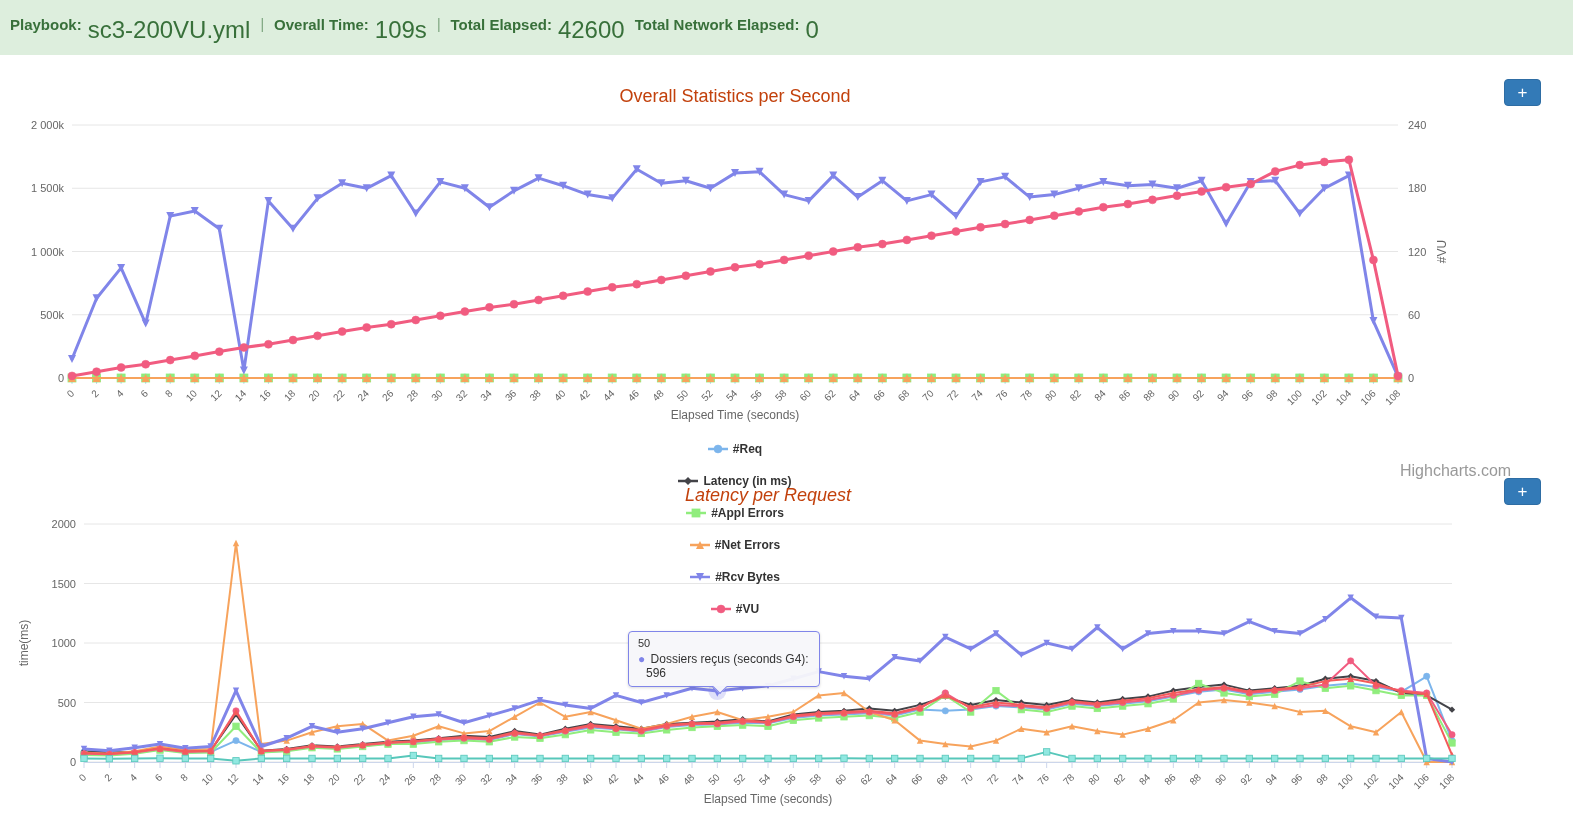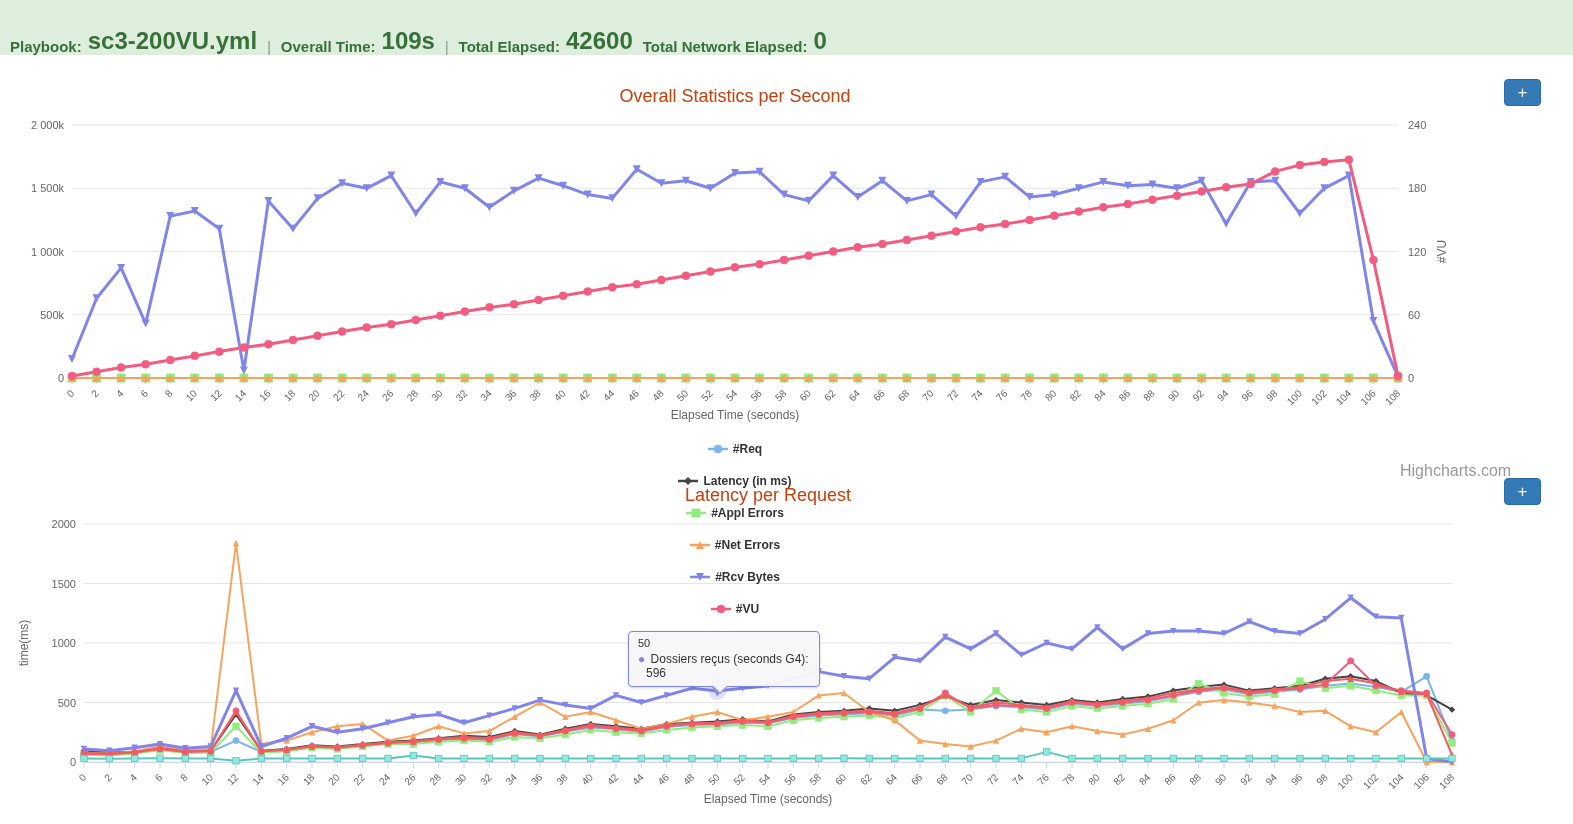--- a/index.html
+++ b/index.html
@@ -3,33 +3,33 @@
 <meta charset="utf-8">
 <style>
   * { box-sizing: border-box; }
   html,body { margin:0; padding:0; }
   body {
     width:1573px; height:824px; position:relative; overflow:hidden;
     background:#ffffff; font-family:"Liberation Sans", sans-serif;
   }
   .header {
     position:absolute; left:0; top:0; width:1573px; height:55px;
-    background:#ddeedd; color:#38703a; display:flex; align-items:flex-end;
+    background:#ddeedd; color:#38703a; display:flex; align-items:flex-start;
     padding:0 0 0 10px; white-space:nowrap; z-index:5;
   }
   .header { padding-top:16px; }
   .hlabel { font-size:15px; font-weight:bold; }
-  .hvalue { font-size:24px; font-weight:bold; margin-left:6px; }
+  .hvalue { font-size:24px; font-weight:normal; margin-left:6px; }
   .hsep { font-size:14px; color:#7ba37d; margin:0 10px; }
   .hgap { width:10px; display:inline-block; }
   .chart-title {
     position:absolute; text-align:center; font-size:18px; color:#c2410c; z-index:2;
   }
   #title1 { top:86px; left:0; width:1470px; }
-  #title2 { top:485px; left:0; width:1536px; }
+  #title2 { top:485px; left:0; width:1536px;font-style:italic; }
   .chart-svg { position:absolute; left:0; }
   #svg1 { top:0; height:475px; }
   #svg2 { top:475px; height:349px; }
   .legend {
     position:absolute; top:442px; left:0; width:1470px;
     display:flex; justify-content:center; align-items:center; gap:18px; z-index:3;flex-direction:column;
   }
   .legend-item {
     display:flex; align-items:center; gap:5px; cursor:pointer;
     font-size:12px; font-weight:bold; color:#333333;

